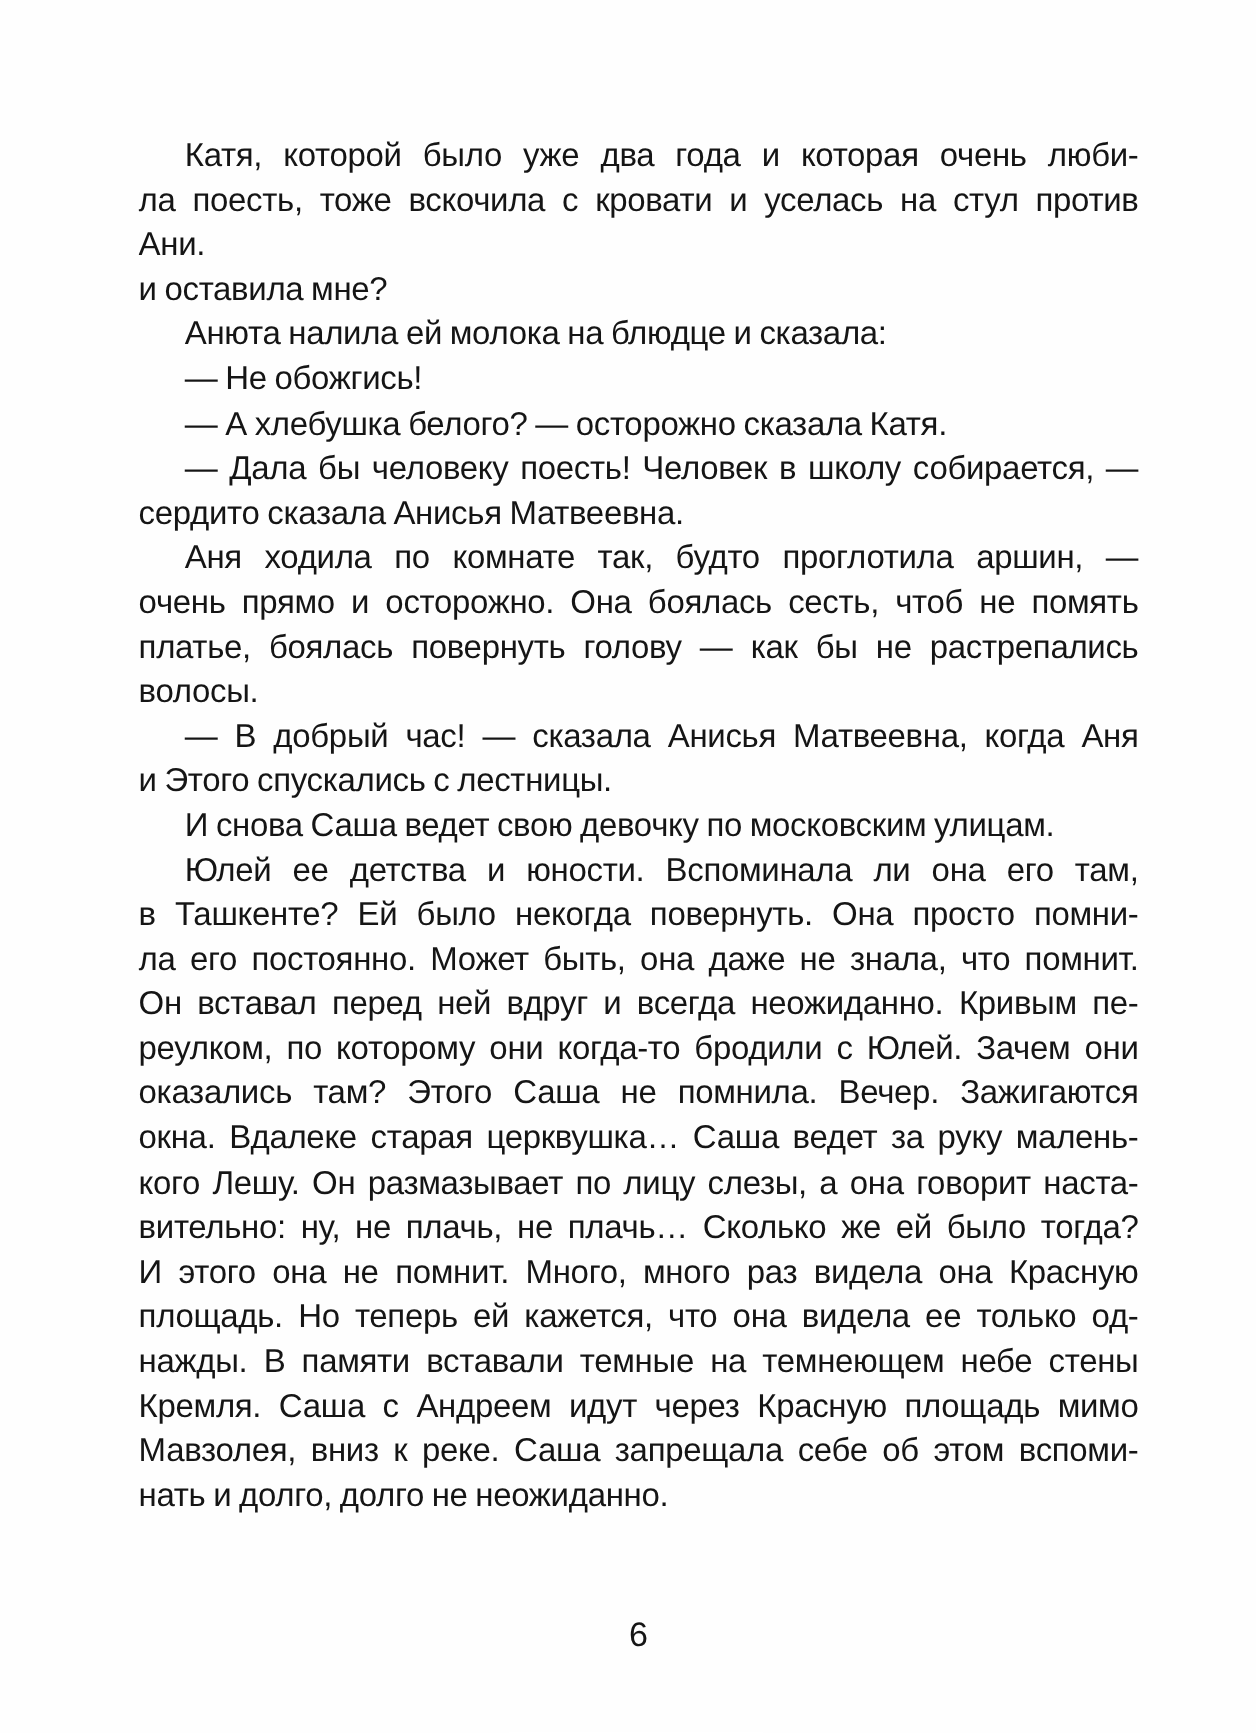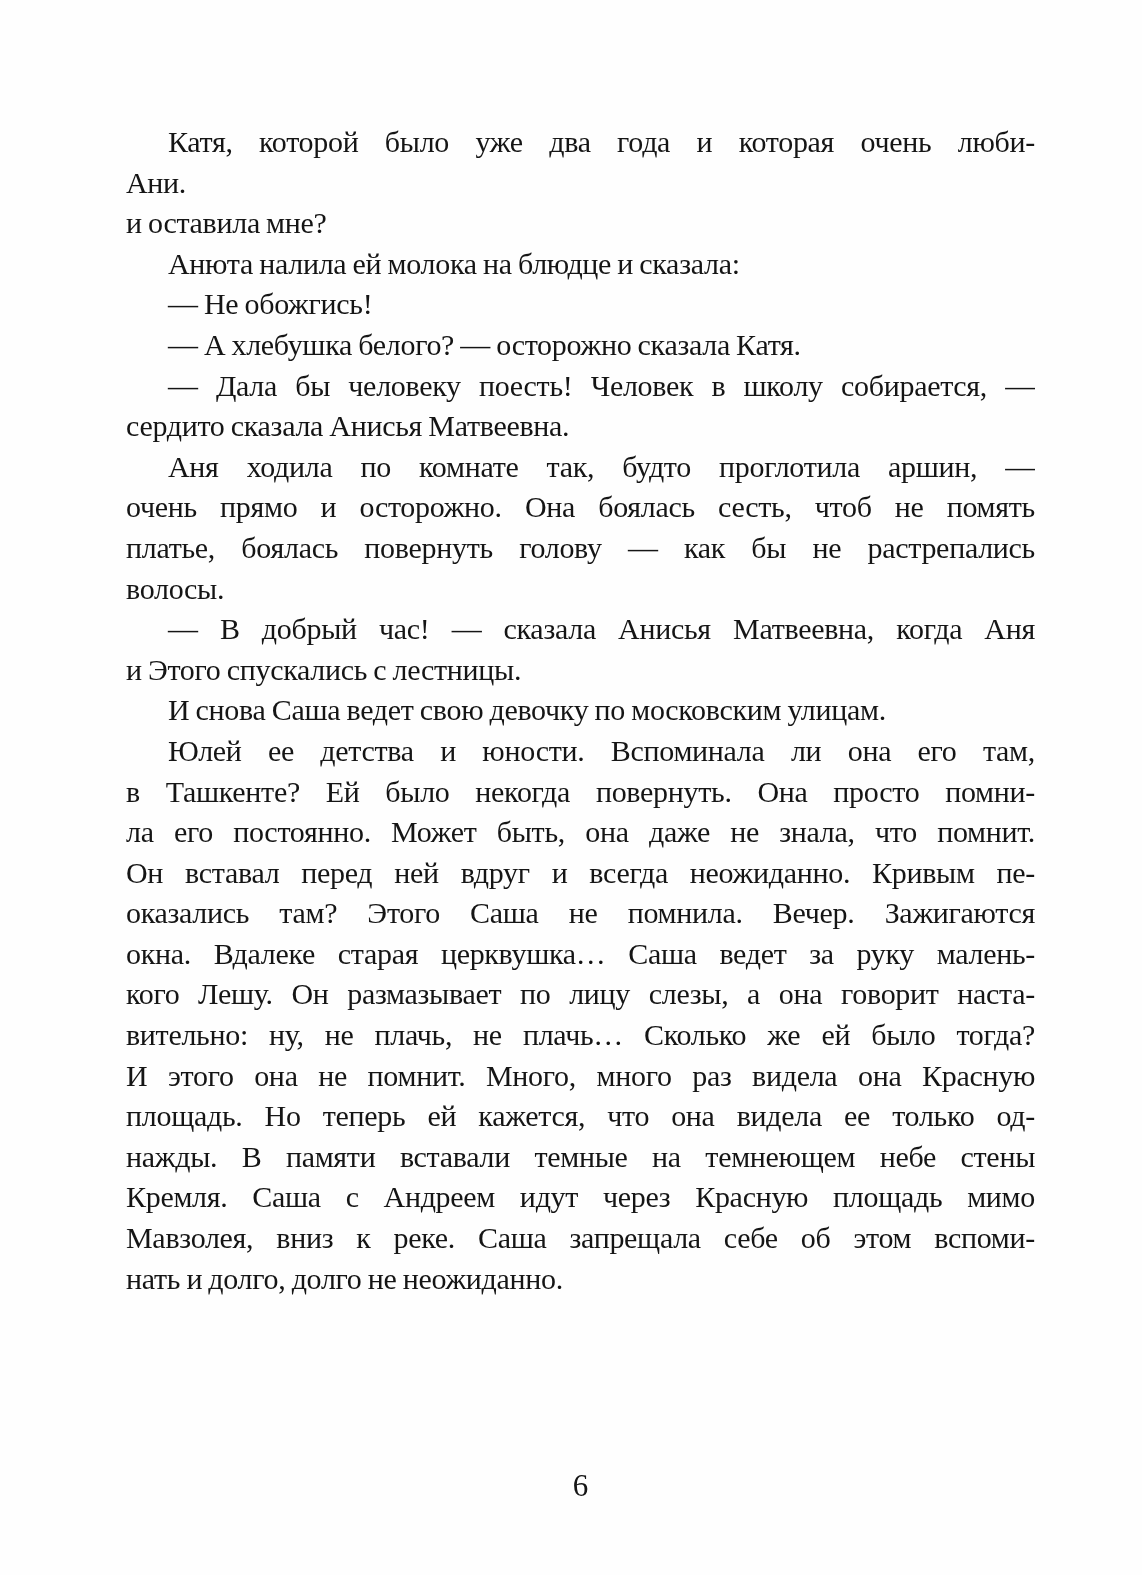--- a/index.html
+++ b/index.html
@@ -6,21 +6,21 @@
     margin: 0;
     padding: 0;
     background: #ffffff;
   }
   .book-page {
     position: relative;
     width: 1142px;
     height: 1575px;
     background: #fefefe;
     color: #151515;
-    font-family: Liberation Serif, serif;
+    font-family: Liberation Sans, sans-serif;
     overflow: hidden;
   }
   .text-block {
     position: absolute;
     left: 126px;
     top: 122px;
     width: 909px;
     font-size: 30px;
     line-height: 40.6px;
     letter-spacing: -0.3px;
@@ -53,20 +53,21 @@
     color: #151515;
   }
 </style>
 </head>
 <body>
 
 <div class="book-page">
   <div class="text-block" id="text-block">
       <div class="paragraph">
         <div class="line first">Катя, которой было уже два года и которая очень люби-</div>
+        <div class="line">ла поесть, тоже вскочила с кровати и уселась на стул против</div>
         <div class="line pl">Ани.</div>
       </div>
       <div class="paragraph">
         <div class="line pl">и оставила мне?</div>
       </div>
       <div class="paragraph">
         <div class="line first pl">Анюта налила ей молока на блюдце и сказала:</div>
       </div>
       <div class="paragraph">
         <div class="line first pl">— Не обожгись!</div>
@@ -89,20 +90,21 @@
         <div class="line pl">и Этого спускались с лестницы.</div>
       </div>
       <div class="paragraph">
         <div class="line first pl">И снова Саша ведет свою девочку по московским улицам.</div>
       </div>
       <div class="paragraph">
         <div class="line first">Юлей ее детства и юности. Вспоминала ли она его там,</div>
         <div class="line">в Ташкенте? Ей было некогда повернуть. Она просто помни-</div>
         <div class="line">ла его постоянно. Может быть, она даже не знала, что помнит.</div>
         <div class="line">Он вставал перед ней вдруг и всегда неожиданно. Кривым пе-</div>
+        <div class="line">реулком, по которому они когда-то бродили с Юлей. Зачем они</div>
         <div class="line">оказались там? Этого Саша не помнила. Вечер. Зажигаются</div>
         <div class="line">окна. Вдалеке старая церквушка… Саша ведет за руку малень-</div>
         <div class="line">кого Лешу. Он размазывает по лицу слезы, а она говорит наста-</div>
         <div class="line">вительно: ну, не плачь, не плачь… Сколько же ей было тогда?</div>
         <div class="line">И этого она не помнит. Много, много раз видела она Красную</div>
         <div class="line">площадь. Но теперь ей кажется, что она видела ее только од-</div>
         <div class="line">нажды. В памяти вставали темные на темнеющем небе стены</div>
         <div class="line">Кремля. Саша с Андреем идут через Красную площадь мимо</div>
         <div class="line">Мавзолея, вниз к реке. Саша запрещала себе об этом вспоми-</div>
         <div class="line pl">нать и долго, долго не неожиданно.</div>

